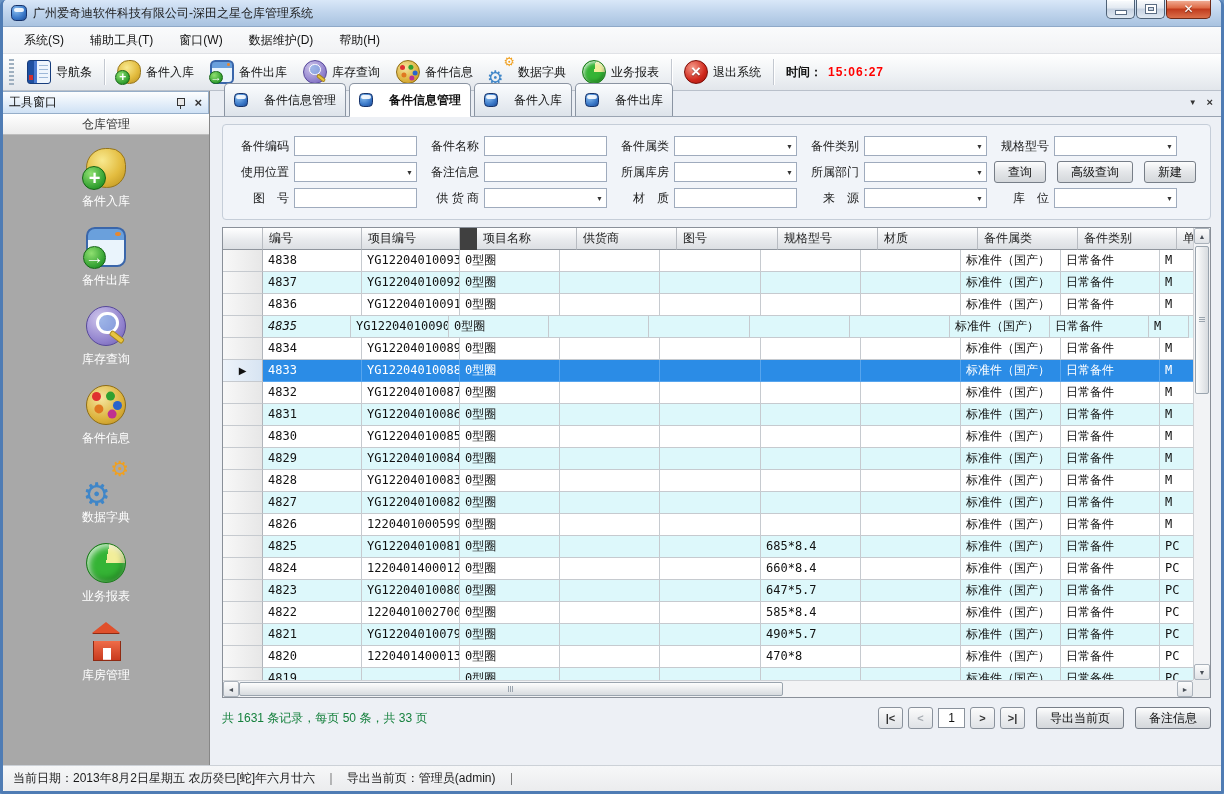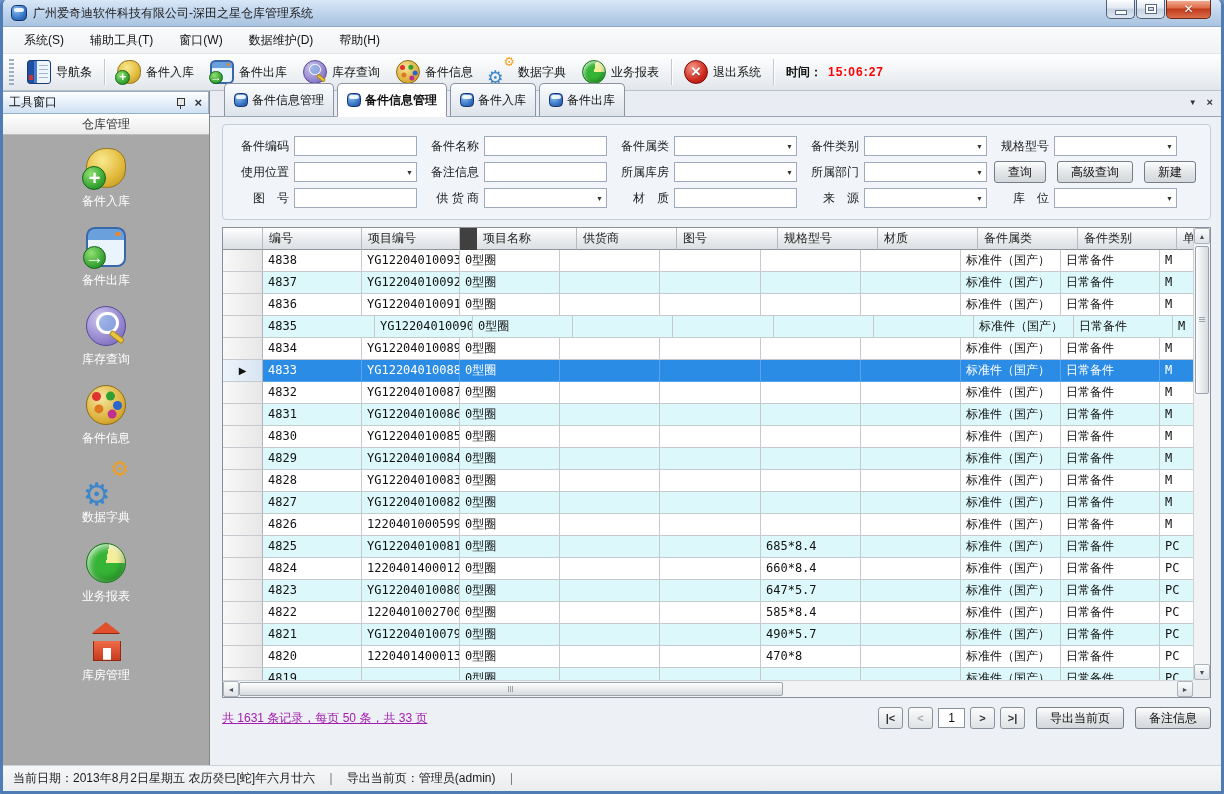--- a/index.html
+++ b/index.html
@@ -137,21 +137,21 @@
   .side-item { display:flex; flex-direction:column; align-items:center; gap:5px; margin-bottom:17px; cursor:default; }
   .side-label { color:#fff; }
 
   
   .main { flex:1; display:flex; flex-direction:column; min-width:0; background:#edf0f5; }
 
   
   .tabstrip { height:26px; flex:none; display:flex; align-items:flex-end; padding:0 34px 0 14px;
     border-bottom:1px solid #9aa4b2; position:relative; background:#e9edf3; }
   .tabs { display:flex; align-items:flex-end; }
-  .tab { display:flex; align-items:center; gap:4px; height:23px; padding:16px 9px; margin-right:3px;
+  .tab { display:flex; align-items:center; gap:16px; height:23px; padding:16px 9px; margin-right:3px;
     border:1px solid #8a94a2; border-bottom:none; border-radius:5px 5px 0 0;
     background:linear-gradient(#fafcfe,#dde3ea); cursor:default; white-space:nowrap; }
   .tab.active { background:#fff; font-weight:bold; height:25px; margin-bottom:-1px;
     border-bottom:1px solid #fff; }
   .tabstrip-ctrls { position:absolute; right:8px; top:4px; display:flex; gap:10px; }
   .ts-btn { color:#333; font-size:11px; font-weight:bold; line-height:14px; cursor:default; }
 
   
   .panel { margin:7px 10px 7px 12px; padding:8px 8px 8px 4px; background:#f1f4f9;
     border:1px solid #c5cdd8; border-radius:4px; }
@@ -198,21 +198,21 @@
   .vs-thumb::after { content:""; position:absolute; left:3px; right:3px; top:50%; height:5px; margin-top:-3px;
     background:repeating-linear-gradient(180deg,#9aa4ae 0 1px, transparent 1px 2px); }
   .hs-track { flex:1; position:relative; }
   .hs-thumb { position:absolute; top:1px; bottom:1px; left:0; width:58%;
     background:linear-gradient(#fdfdfd,#d7dbdf); border:1px solid #9aa4ae; border-radius:2px; }
   .hs-thumb::after { content:""; position:absolute; top:3px; bottom:3px; left:50%; width:5px; margin-left:-3px;
     background:repeating-linear-gradient(90deg,#9aa4ae 0 1px, transparent 1px 2px); }
 
   
   .pager { margin:5px 10px 0 12px; height:30px; flex:none; display:flex; align-items:center; }
-  .pg-summary { margin-right:auto; color:#a21caf;text-decoration:underline; }
+  .pg-summary { margin-right:auto; color:#15803d; }
   .pg-btn { min-width:25px; height:22px; margin-left:5px; display:flex; align-items:center; justify-content:center;
     border:1px solid #8a929c; border-radius:3px; background:linear-gradient(#fbfbfb,#dfe2e6);
     font-size:11px; font-weight:bold; color:#333; cursor:default; }
   .pg-btn.disabled { color:#a8adb3; }
   .page-box { width:27px; height:20px; margin-left:5px; border:1px solid #8a929c; background:#fff;
     text-align:center; line-height:18px; }
   .btn.export { margin-left:11px; }
   .filler { flex:1; }
 
   
@@ -507,21 +507,21 @@
                 <div class="td" data-name="table-cell" style="width: 100px;"></div>
                 <div class="td" data-name="table-cell" style="width: 101px;"></div>
                 <div class="td" data-name="table-cell" style="width: 100px;"></div>
                 <div class="td" data-name="table-cell" style="width: 100px;"></div>
                 <div class="td" data-name="table-cell" style="width: 100px;">标准件（国产）</div>
                 <div class="td" data-name="table-cell" style="width: 99px;">日常备件</div>
                 <div class="td" data-name="table-cell" style="width: 40px;">M</div>
               </div>
               <div class="tr alt" data-name="table-row">
                 <div class="td selector" data-name="row-selector-cell" style="width: 40px;"></div>
-                <div class="td" data-name="table-cell" style="width: 112px;">4835</div>
+                <div class="td" data-name="table-cell" style="width: 88px; font-style: italic;">4835</div>
                 <div class="td" data-name="table-cell" style="width: 98px;">YG12204010090</div>
                 <div class="td" data-name="table-cell" style="width: 100px;">0型圈</div>
                 <div class="td" data-name="table-cell" style="width: 100px;"></div>
                 <div class="td" data-name="table-cell" style="width: 101px;"></div>
                 <div class="td" data-name="table-cell" style="width: 100px;"></div>
                 <div class="td" data-name="table-cell" style="width: 100px;"></div>
                 <div class="td" data-name="table-cell" style="width: 100px;">标准件（国产）</div>
                 <div class="td" data-name="table-cell" style="width: 99px;">日常备件</div>
                 <div class="td" data-name="table-cell" style="width: 40px;">M</div>
               </div>

